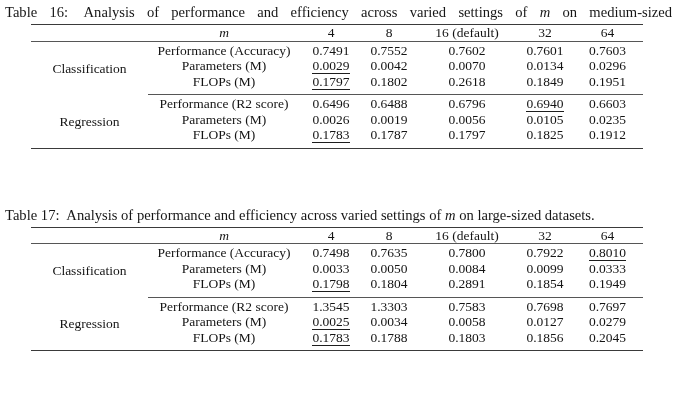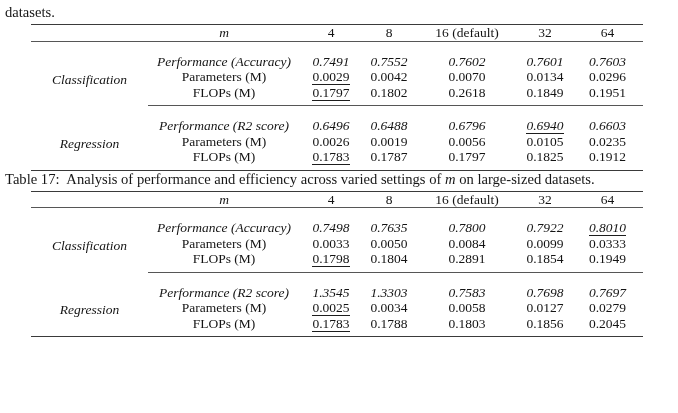--- a/index.html
+++ b/index.html
@@ -22,54 +22,54 @@
   .cap-just {
     display: block;
     text-align: justify;
     text-align-last: justify;
     width: 667px;
   }
   .cap-line { display: block; }
   .cap-prefix { margin-right: 4px; }
   .mvar { font-style: italic; }
   .tbl-wrap { margin-left: 26px; margin-top: 3px; }
-  .section-2 { }
+  .section-2 { margin-top: 58px; }
   table.booktab {
     border-collapse: collapse;
     table-layout: fixed;
     width: 612px;
     font-size: 13.5px;
     line-height: 15.5px;
     border-top: 1.6px solid #3a3a3a;
     border-bottom: 1.6px solid #3a3a3a;
   }
   table.booktab td, table.booktab th {
     padding: 0;
     text-align: center;
     vertical-align: middle;
     font-weight: normal;
     overflow: hidden;
     white-space: nowrap;
   }
   thead td, thead th { padding-top: 3px; padding-bottom: 5px; border-bottom: 1px solid #565656; }
   thead th, thead td.hnum { font-weight: bold; }
-  tr.row-first td { padding-top: 12px; font-style: italic; }
+  tr.row-first td { padding-top: 1px; }
   tr.row-last td { padding-bottom: 5px; }
   tr.row-last.mid td { border-bottom: 1px solid #565656; }
   td.grp { text-align: center; vertical-align: middle; }
   span.u { border-bottom: 1.1px solid #1d1d1d; padding-bottom: 0px; }
 </style>
 </head>
 <body>
 
 <div class="page">
 
   <section>
     <p class="caption">
-      <span class="cap-line">datasets.</span>
+      <span class="cap-just"><span class="cap-prefix">Table 16:</span> <span>Analysis of performance and efficiency across varied settings of</span> <span class="mvar">m</span> <span>on medium-sized</span></span>
     </p>
 
     <div class="tbl-wrap">
       <table class="booktab">
         <colgroup>
           <col style="width:117px">
             <col style="width:152px">
             <col style="width:62px">
           <col style="width:54px">
             <col style="width:102px">

